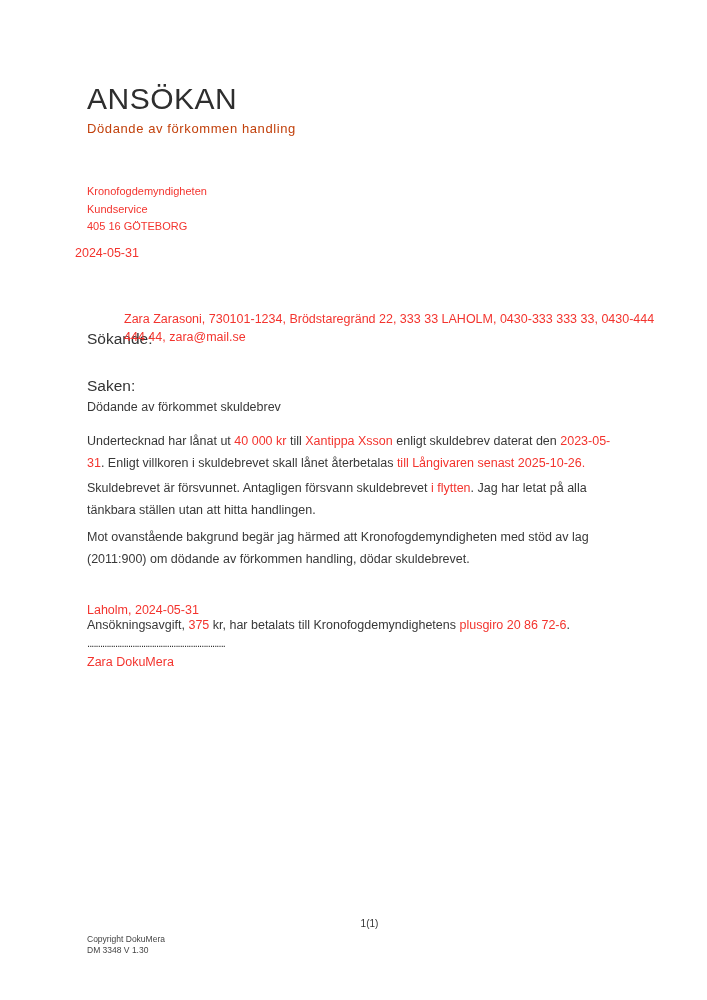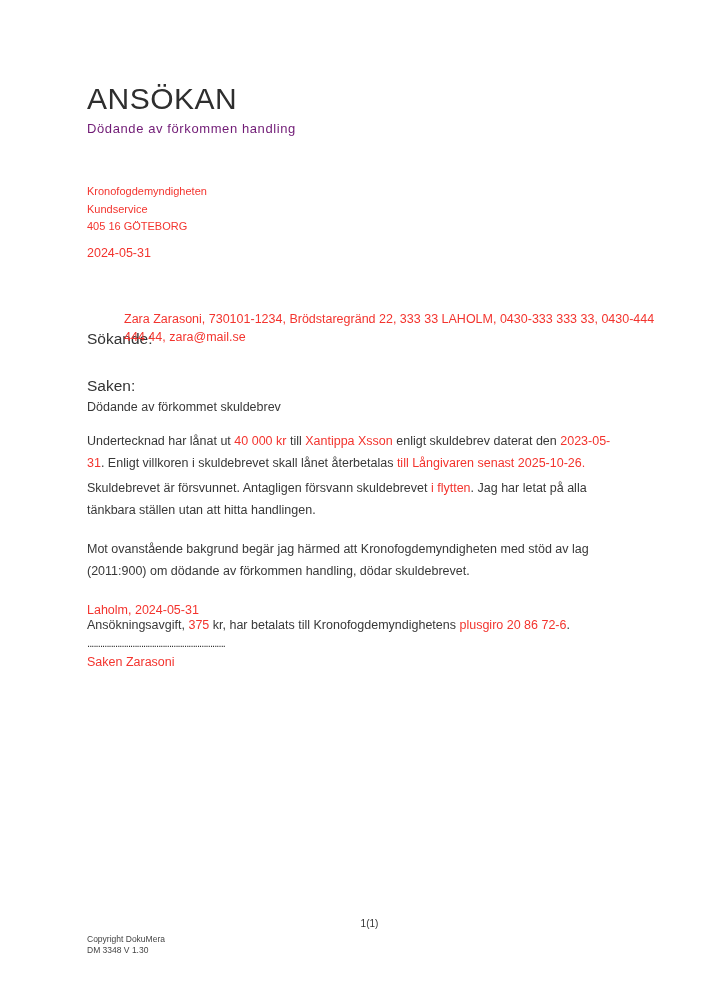--- a/index.html
+++ b/index.html
@@ -22,30 +22,30 @@
     font-size: 30px;
     font-weight: 300;
     letter-spacing: 0.5px;
     color: #2e2e2e;
     line-height: 1;
   }
   .doc-subtitle {
     left: 87px; top: 121px;
     font-size: 13px;
     letter-spacing: 0.6px;
-    color: #701a75;
+    color: #c2410c;
   }
   .recipient {
     left: 87px; top: 183px;
     font-size: 11px;
     line-height: 17.5px;
     color: var(--red, #f3342e);
   }
   .doc-date {
-    left: 87px; top: 246px;
+    left: 75px; top: 246px;
     font-size: 12.5px;
     color: var(--red, #f3342e);
   }
   .section-heading {
     left: 87px;
     font-size: 15.5px;
     color: #333333;
   }
   .h-sokande { top: 288px; margin-top: 42px; }
   .h-saken  { top: 377px; }
@@ -64,21 +64,21 @@
   }
   .body-par {
     left: 87px;
     width: 540px;
     font-size: 12.5px;
     line-height: 22px;
     color: #383838;
   }
   .p1 { top: 430px; }
   .p2 { top: 477px; }
-  .p3 { top: 538px; }
+  .p3 { top: 526px; }
   .p4 { top: 573px; margin-top: 41px; }
   .red { color: var(--red, #f3342e); }
   .place-date {
     left: 87px; top: 603px;
     font-size: 12.5px;
     color: var(--red, #f3342e);
   }
   .signature-dots {
     left: 87px; top: 637px;
     width: 150px;
@@ -131,21 +131,21 @@
   <div class="abs section-heading h-saken">Saken:</div>
   <div class="abs subject-text">Dödande av förkommet skuldebrev</div>
 
   <div class="abs body-par p1"><span>Undertecknad har lånat ut </span><span class="red">40 000 kr</span><span> till </span><span class="red">Xantippa Xsson</span><span> enligt skuldebrev daterat den </span><span class="red">2023-05-31</span><span>. Enligt villkoren i skuldebrevet skall lånet återbetalas </span><span class="red">till Långivaren senast 2025-10-26.</span></div>
   <div class="abs body-par p2"><span>Skuldebrevet är försvunnet. Antagligen försvann skuldebrevet </span><span class="red">i flytten</span><span>. Jag har letat på alla tänkbara ställen utan att hitta handlingen.</span></div>
   <div class="abs body-par p3"><span>Mot ovanstående bakgrund begär jag härmed att Kronofogdemyndigheten med stöd av lag (2011:900) om dödande av förkommen handling, dödar skuldebrevet.</span></div>
   <div class="abs body-par p4"><span>Ansökningsavgift, </span><span class="red">375</span><span> kr, har betalats till Kronofogdemyndighetens </span><span class="red">plusgiro 20 86 72‑6</span><span>.</span></div>
 
   <div class="abs place-date">Laholm, 2024-05-31</div>
   <div class="abs signature-dots">................................................................</div>
-  <div class="abs signature-name">Saken Zarasoni</div>
+  <div class="abs signature-name">Zara DokuMera</div>
 
   <div class="abs page-number">1(1)</div>
   <div class="abs footer-meta">
     <div>Copyright DokuMera</div>
     <div>DM 3348 V 1.30</div>
   </div>
 
 </div>
 
 </body></html>

